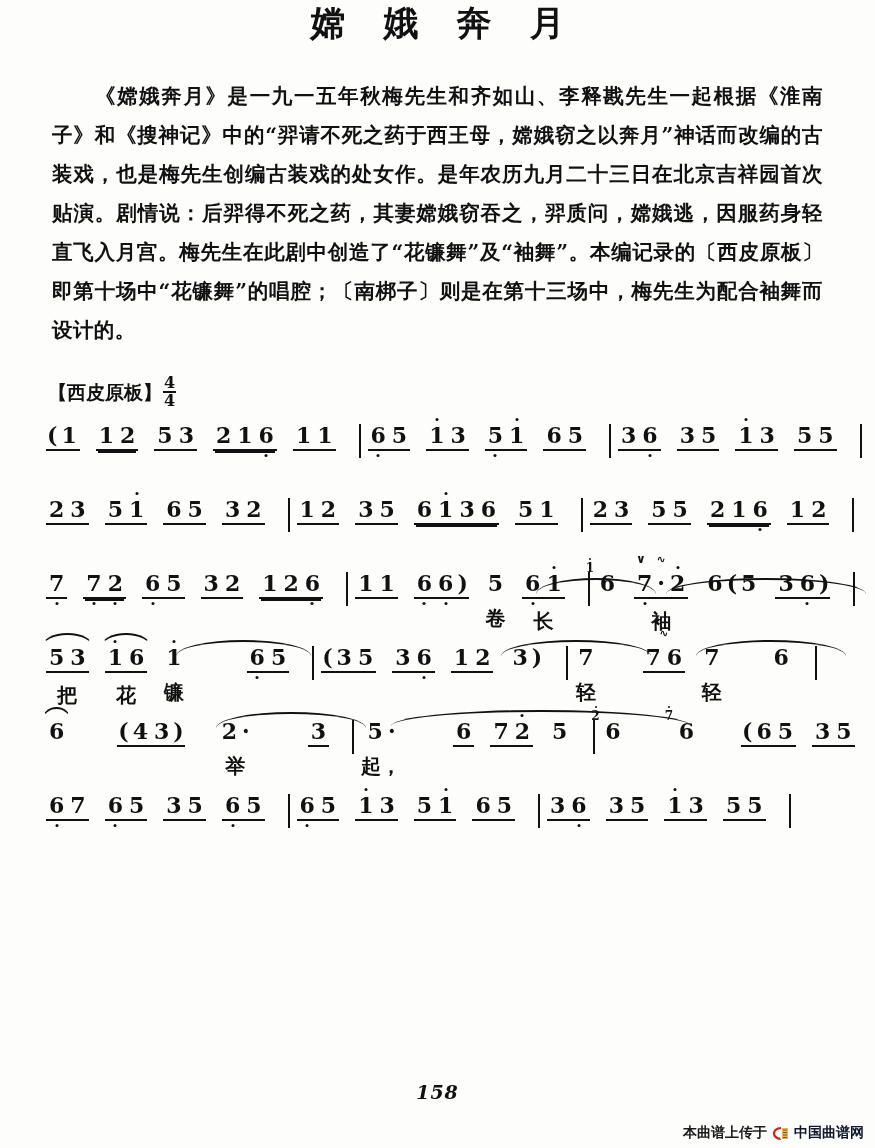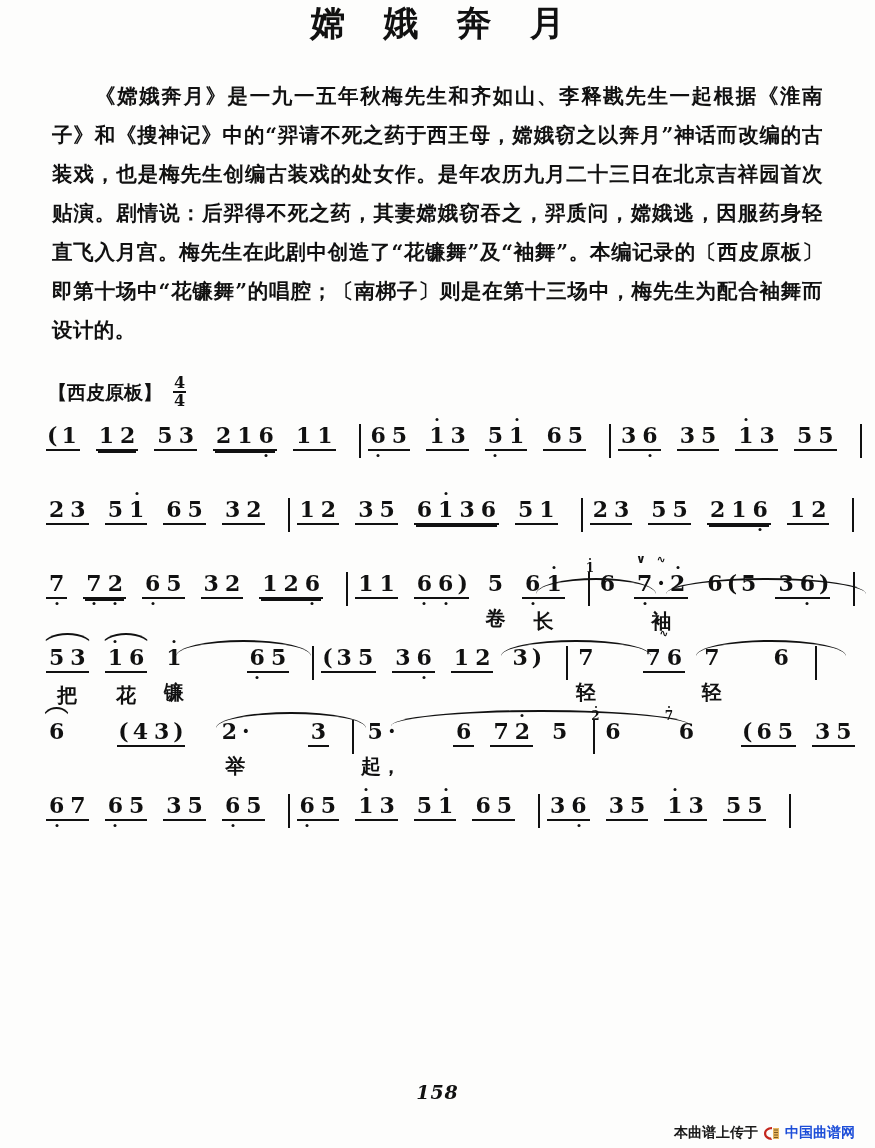--- a/index.html
+++ b/index.html
@@ -41,21 +41,21 @@
     font-family:"DejaVu Serif","Liberation Serif",serif;
     font-size:22px;
     font-weight:700;
     margin-top:86px;
     letter-spacing:2px;
   }
 
   
   .scorehead{
     margin:28px 0 0 48px;
-    display:flex;align-items:center;gap:10px;
+    display:flex;align-items:center;gap:0;
     height:30px;
   }
   .banshi{
     font-family:"DejaVu Serif","Liberation Serif",serif;
     font-size:19px;font-weight:700;letter-spacing:0;
   }
   .meter{display:inline-flex;flex-direction:column;align-items:center;
     font-family:"DejaVu Serif","Liberation Serif",serif;
     font-size:16px;font-weight:700;line-height:1.0;margin-left:1px;position:relative;top:-1px;}
   .meter .num{padding:0 1px;}
@@ -146,30 +146,30 @@
     font-size:12px;font-weight:700;line-height:12px;
   }
 
   
   .pageno{
     position:absolute;left:0;right:0;bottom:45px;text-align:center;
     font-family:"DejaVu Serif","Liberation Serif",serif;
     font-style:italic;font-weight:700;font-size:19px;letter-spacing:1px;
   }
   .credit{
-    position:absolute;right:20px;bottom:6px;
+    position:absolute;right:11px;bottom:6px;
     display:flex;align-items:center;gap:5px;
     font-family:"DejaVu Sans","Liberation Sans",sans-serif;
     font-size:14px;font-weight:700;color:#1a1a1a;
   }
   .credit .mark{
     display:inline-flex;align-items:center;
     color:#c4261d;font-weight:700;font-size:15px;
   }
-  .credit .brandred{color:#1d4ed8;font-weight:700;font-family:Liberation Serif, serif;}
+  .credit .brandred{color:#0f172a;font-weight:700;font-family:Liberation Serif, serif;}
 </style>
 </head>
 <body>
 
 <div class="page">
 
   <div class="title">嫦 娥 奔 月</div>
 
   <div class="prose">
     <p>《嫦娥奔月》是一九一五年秋梅先生和齐如山、李释戡先生一起根据《淮南子》和《搜神记》中的“羿请不死之药于西王母，嫦娥窃之以奔月”神话而改编的古装戏，也是梅先生创编古装戏的处女作。是年农历九月二十三日在北京吉祥园首次贴演。剧情说：后羿得不死之药，其妻嫦娥窃吞之，羿质问，嫦娥逃，因服药身轻直飞入月宫。梅先生在此剧中创造了“花镰舞”及“袖舞”。本编记录的〔西皮原板〕即第十场中“花镰舞”的唱腔；〔南梆子〕则是在第十三场中，梅先生为配合袖舞而设计的。</p>

